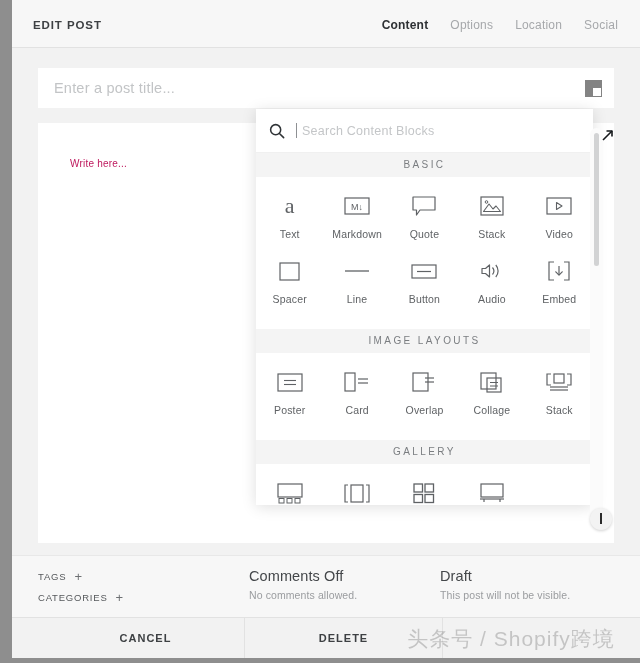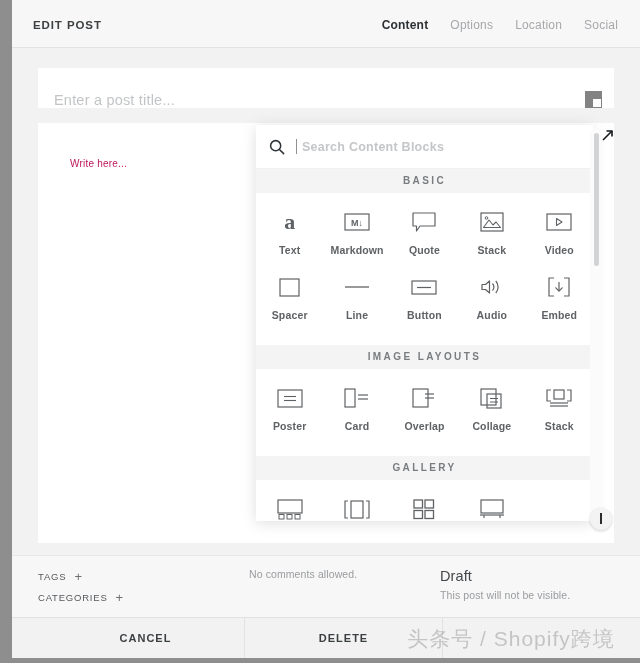--- a/index.html
+++ b/index.html
@@ -69,21 +69,21 @@
 
   
   .title-field {
     position: absolute;
     left: 26px;
     top: 68px;
     width: 576px;
     height: 40px;
     background: #ffffff;
     display: flex;
-    align-items: flex-end;
+    align-items: center;
     padding: 0 10px 0 16px;
   }
   .title-placeholder {
     font-size: 14.5px;
     color: #c2c4c6;
     letter-spacing: 0.2px;
     flex: 1;
   }
   .ime-icon {
     width: 17px;
@@ -118,27 +118,26 @@
     top: 35px;
     font-size: 10px;
     color: #be185d;
     letter-spacing: 0.2px;
   }
 
   
   .blocks-popup {
     position: absolute;
     left: 244px;
-    top: 125px;
+    top: 109px;
     width: 337px;
     height: 396px;
     background: #d946ef;
     box-shadow: 0 2px 14px rgba(0,0,0,0.13);
     overflow: hidden;
-    font-weight: bold;
   }
 
   .search-row {
     height: 44px;
     display: flex;
     align-items: center;
     padding-left: 12px;
     border-bottom: 1px solid #f0f0f0;
     background: #fff;
   }
@@ -601,20 +600,21 @@
           <span class="meta-key">TAGS</span>
           <span class="plus-icon">+</span>
         </div>
         <div class="meta-line">
           <span class="meta-key">CATEGORIES</span>
           <span class="plus-icon">+</span>
         </div>
       </div>
 
       <div class="meta-col comments">
+        <div class="meta-title">Comments Off</div>
         <div class="meta-sub">No comments allowed.</div>
       </div>
 
       <div class="meta-col status">
         <div class="meta-title">Draft</div>
         <div class="meta-sub">This post will not be visible.</div>
       </div>
     </div>
 
     <div class="footer">

